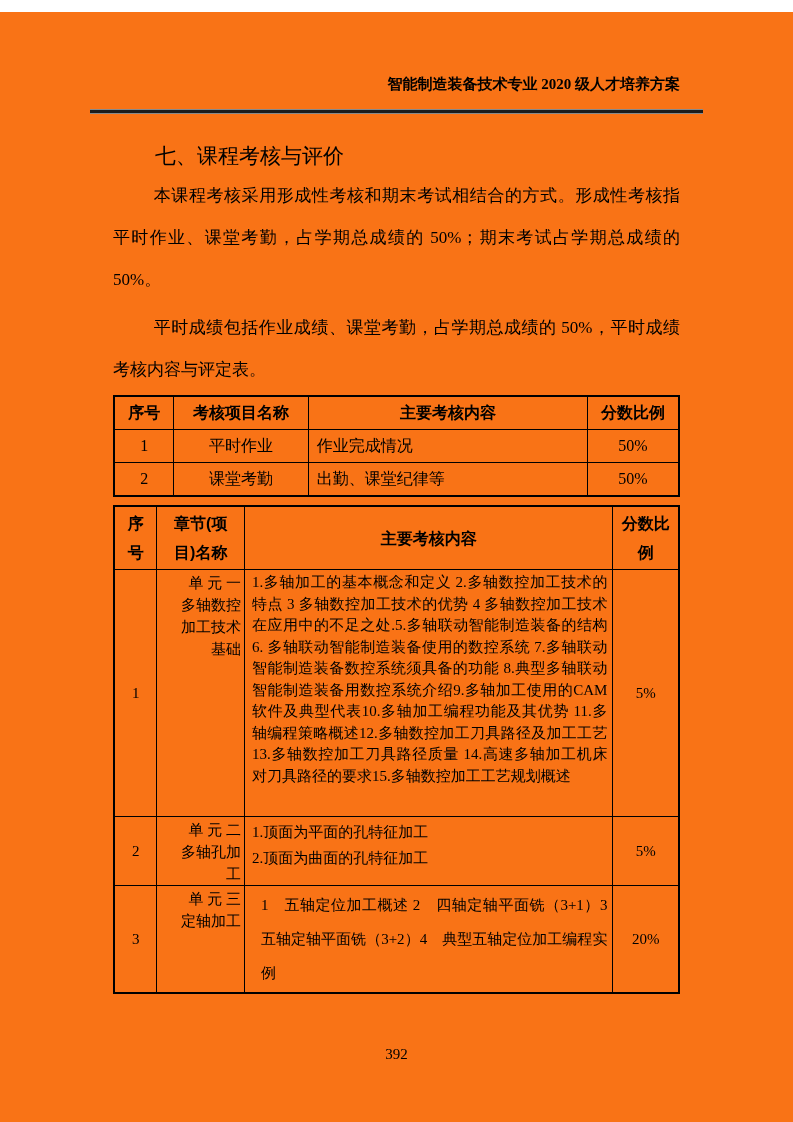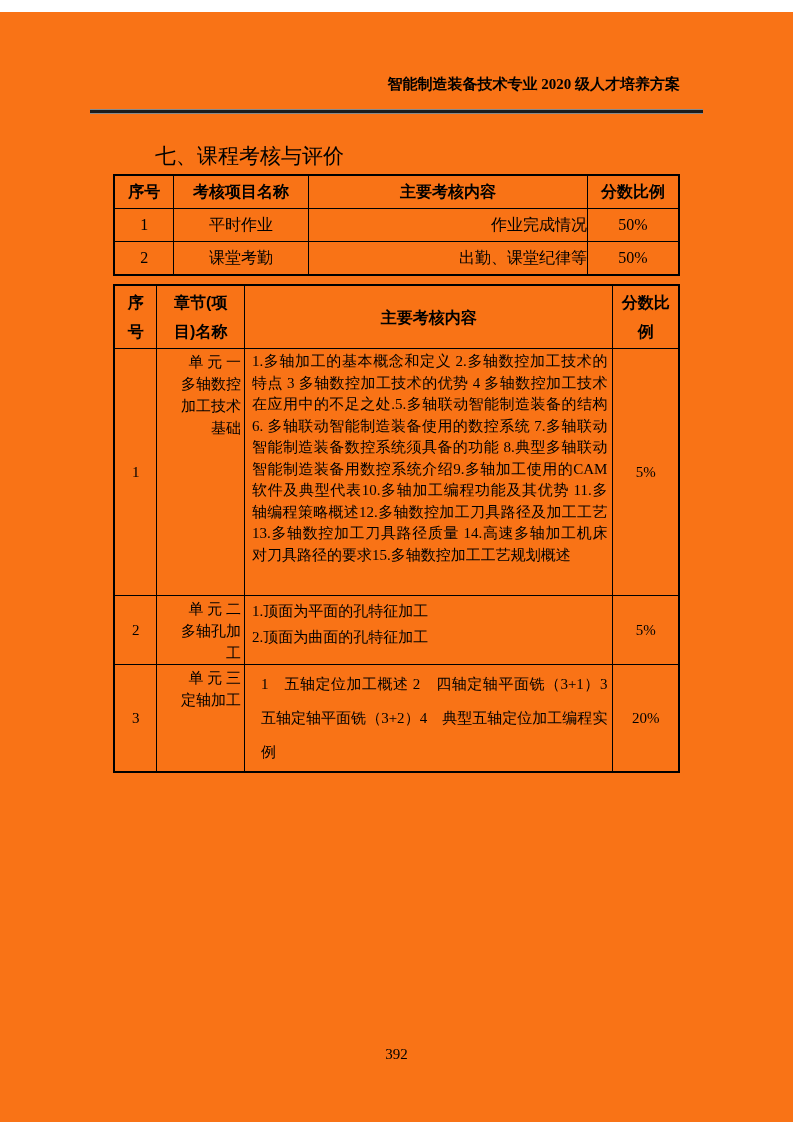--- a/index.html
+++ b/index.html
@@ -65,21 +65,21 @@
   
   .t1 { margin-top: 4px; }
   .t1 th {
     height: 32px;
     font-size: 16px;
     font-weight: bold;
     text-align: center;
     font-family: Liberation Mono, monospace;
   }
   .t1 td { height: 32px; font-size: 16px; text-align: center; }
-  .t1 td.c-content { text-align: right; padding-left: 8px; }
+  .t1 td.c-content { text-align: left; padding-left: 8px; }
   .t1 .col-no { width: 10.6%; }
   .t1 .col-name { width: 23.8%; }
   .t1 .col-content { width: 49.4%; }
   .t1 .col-ratio { width: 16.2%; }
 
   
   .t2 { margin-top: 8px; }
   .t2 th {
     height: 62px;
     font-size: 16px;
@@ -118,22 +118,24 @@
 <body>
 
 <div class="page">
   <div class="content">
 
     <div class="doc-header">智能制造装备技术专业 2020 级人才培养方案</div>
     <div class="header-rule"></div>
 
     <h1 class="sec-title">七、课程考核与评价</h1>
 
-
-
+    <p class="body-para">本课程考核采用形成性考核和期末考试相结合的方式。形成性考核指平时作业、课堂考勤，占学期总成绩的 50%；期末考试占学期总成绩的 50%。</p>
+
+
+    <p class="body-para body-para-2">平时成绩包括作业成绩、课堂考勤，占学期总成绩的 50%，平时成绩考核内容与评定表。</p>
 
     <table class="t1">
       <colgroup>
         <col class="col-no">
           <col class="col-name">
           <col class="col-content">
           <col class="col-ratio">
       </colgroup>
       <thead>
         <tr>

